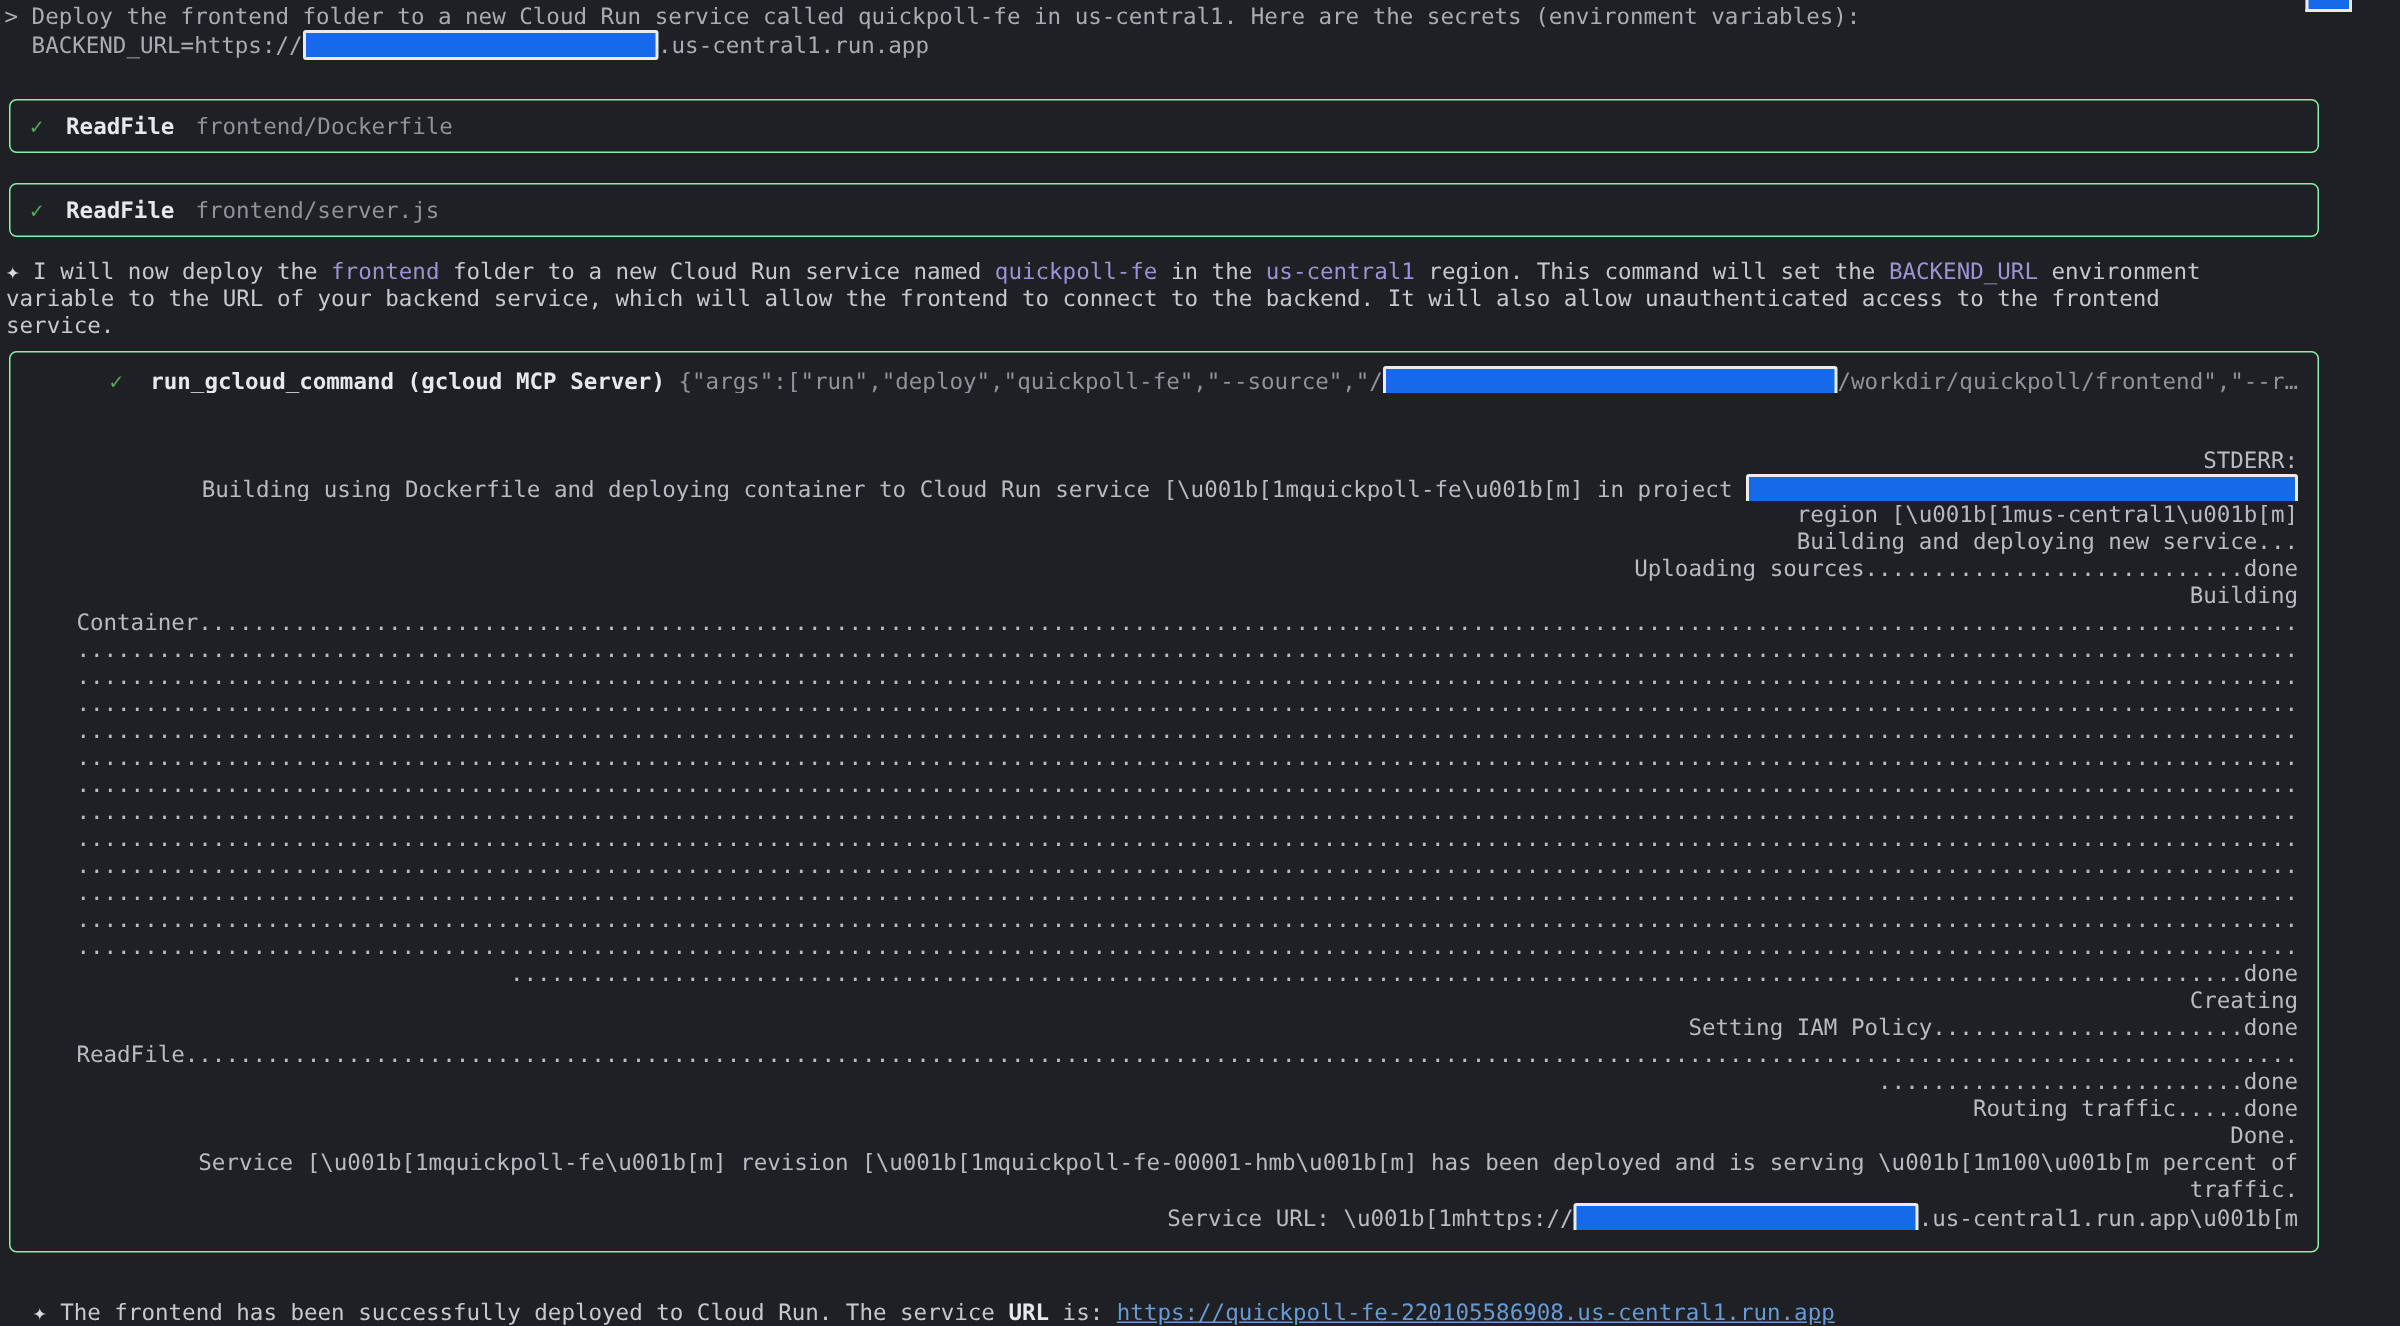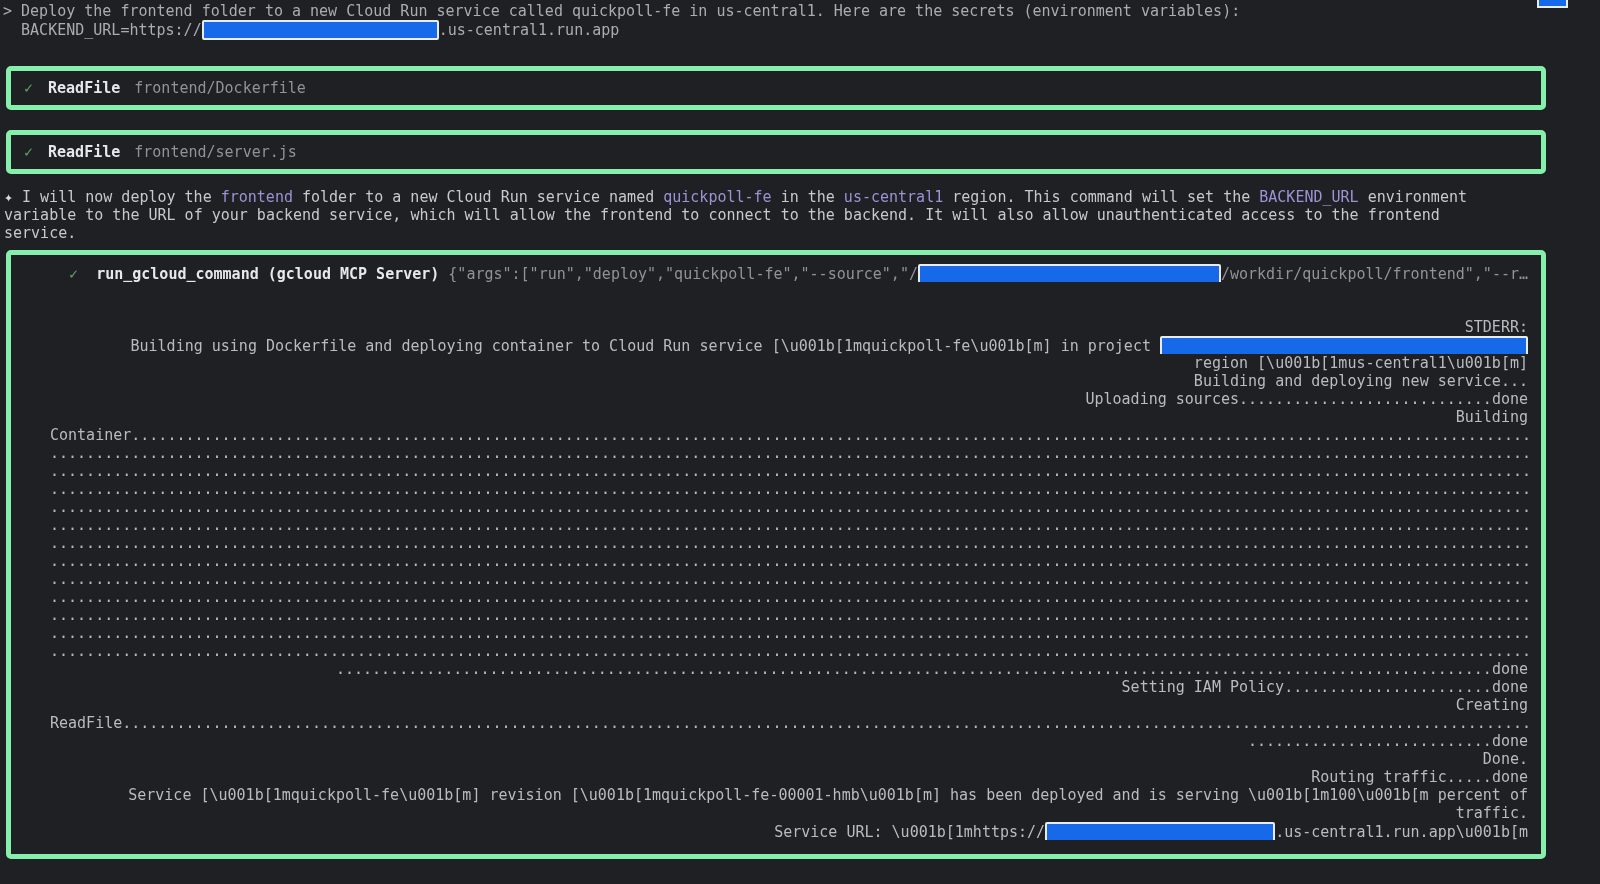--- a/index.html
+++ b/index.html
@@ -23,21 +23,21 @@
   .redact {
     display:inline-block;
     background:#1669e8;
     border:2px solid #e9ebee;
     border-radius:2px;
     height:20px;
     vertical-align:-5px;
   }
   .prompt-block { margin:2px 0 0 3px; color:#a9adb3; }
   .tool-box {
-    border:5px solid #86efac;
+    border:1px solid #86efac;
     border-radius:5px;
     background:#1e2023;
     margin-left:6px;
     width:1540px;
     padding:8px 13px;
     overflow:hidden;
   }
   .tool-box .name { margin:0 14px 0 15px; }
   #readfile-1 { margin-top:26px; }
   #readfile-2 { margin-top:20px; }
@@ -91,26 +91,26 @@
       <div class="ln"><span>....................................................................................................................................................................</span></div>
       <div class="ln"><span>....................................................................................................................................................................</span></div>
       <div class="ln"><span>....................................................................................................................................................................</span></div>
       <div class="ln"><span>....................................................................................................................................................................</span></div>
       <div class="ln"><span>....................................................................................................................................................................</span></div>
       <div class="ln"><span>....................................................................................................................................................................</span></div>
       <div class="ln"><span>....................................................................................................................................................................</span></div>
       <div class="ln"><span>....................................................................................................................................................................</span></div>
       <div class="ln"><span>....................................................................................................................................................................</span></div>
       <div class="ln"><span>................................................................................................................................</span><span>done</span></div>
+      <div class="ln"><span>Creating</span></div>
       <div class="ln"><span>Setting IAM Policy</span><span>.......................</span><span>done</span></div>
-      <div class="ln"><span>Creating</span></div>
       <div class="ln"><span>ReadFile</span><span>............................................................................................................................................................</span></div>
       <div class="ln"><span>...........................</span><span>done</span></div>
+      <div class="ln"><span>Routing traffic</span><span>.....</span><span>done</span></div>
       <div class="ln"><span>Done.</span></div>
-      <div class="ln"><span>Routing traffic</span><span>.....</span><span>done</span></div>
       <div class="ln"><span>Service [\u001b[1mquickpoll-fe\u001b[m] revision [\u001b[1mquickpoll-fe-00001-hmb\u001b[m] has been deployed and is serving \u001b[1m100\u001b[m percent of</span></div>
       <div class="ln"><span>traffic.</span></div>
       <div class="ln"><span>Service URL: \u001b[1mhttps://</span><span class="redact" style="width: 230px;"></span><span>.us-central1.run.app\u001b[m</span></div>
     </div>
 </div>
 
 <div class="final-block">
   <span class="bullet">✦</span><span> </span><span class="pre" style="color:#c6c9ce;"><span>The frontend has been successfully deployed to Cloud Run. The service </span><span class="bold">URL</span><span> is: </span><span class="link">https://quickpoll-fe-220105586908.us-central1.run.app</span></span>
 </div>
 

